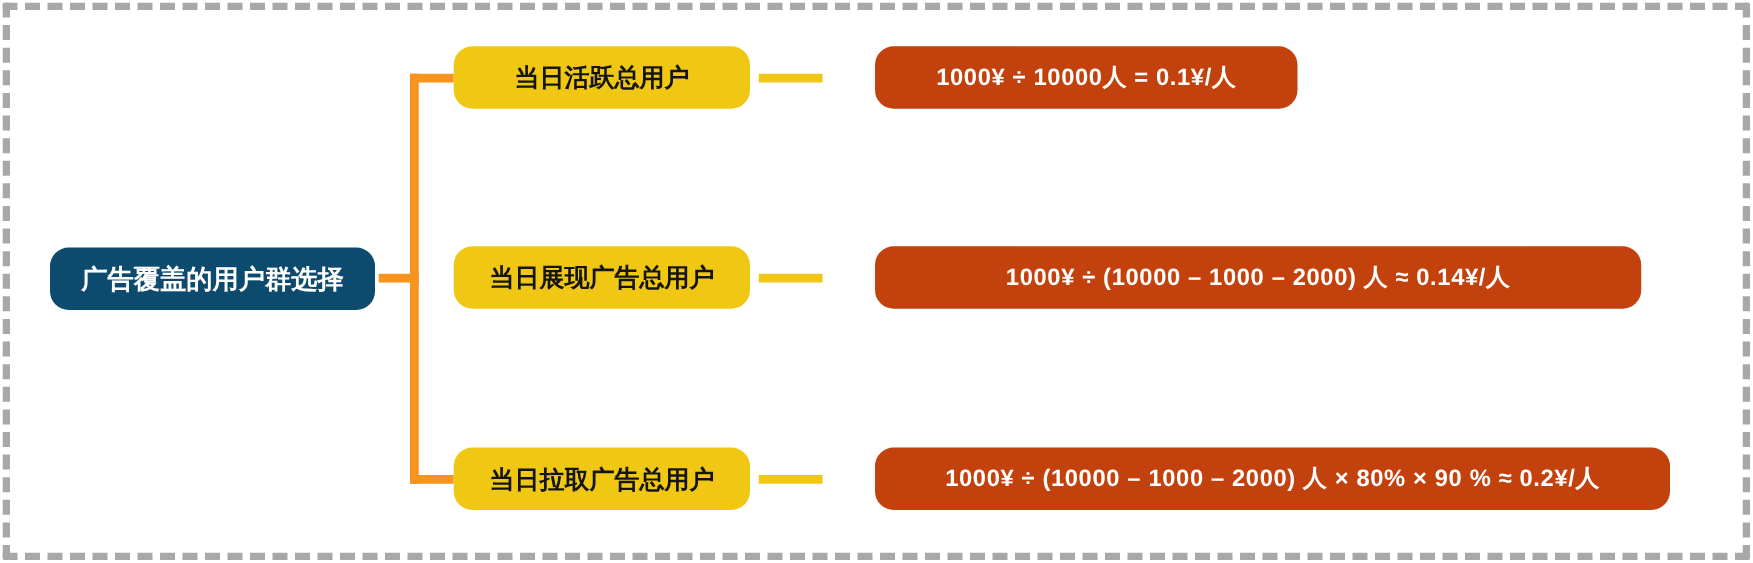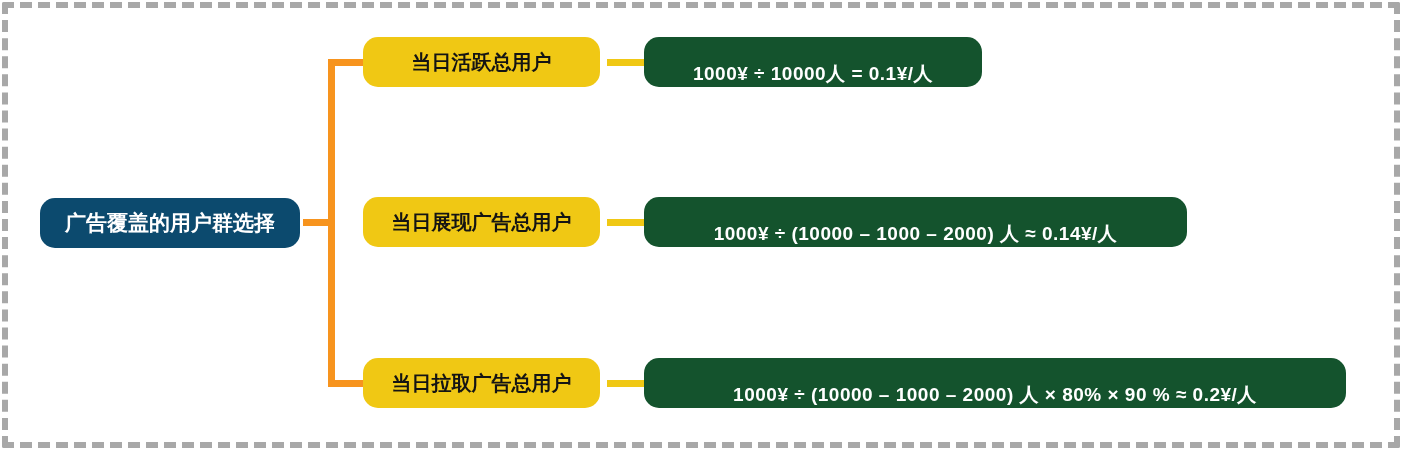--- a/index.html
+++ b/index.html
@@ -37,33 +37,32 @@
     color: #ffffff;
     font-size: 21px;
   }
   .node-branch {
     left: 363px; width: 237px; height: 50px;
     background: #f0c814;
     color: #141414;
     font-size: 20px;
   }
   .node-leaf {
-    left: 644px; height: 50px;
-    background: #14532d;
+    left: 700px; height: 50px;
+    background: #c2410c;
     color: #ffffff;
     font-size: 19px;
     letter-spacing: 0.5px;
-    align-items: flex-end;
   }
   .row1 { top: 37px; }
   .row2 { top: 197px; }
   .row3 { top: 358px; }
   .leaf1 { width: 338px; }
-  .leaf2 { width: 543px; }
-  .leaf3 { width: 702px; }
+  .leaf2 { width: 613px; }
+  .leaf3 { width: 636px; }
   .line {
     position: absolute;
   }
   .line-orange { background: #f7941e; }
   .line-yellow { background: #f0c814; }
   .trunk   { left: 328px; top: 59px;  width: 7px;  height: 328px; }
   .stub    { left: 303px; top: 219px; width: 32px; height: 7px; }
   .branch1 { left: 328px; top: 59px;  width: 35px; height: 7px; }
   .branch3 { left: 328px; top: 380px; width: 35px; height: 7px; }
   .conn    { height: 7px; left: 607px; width: 51px; }

